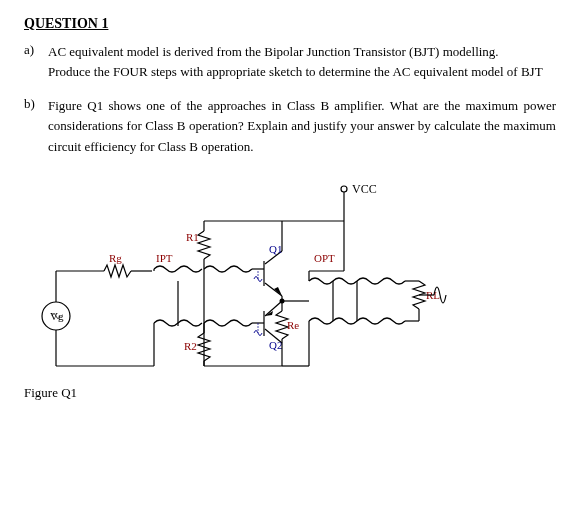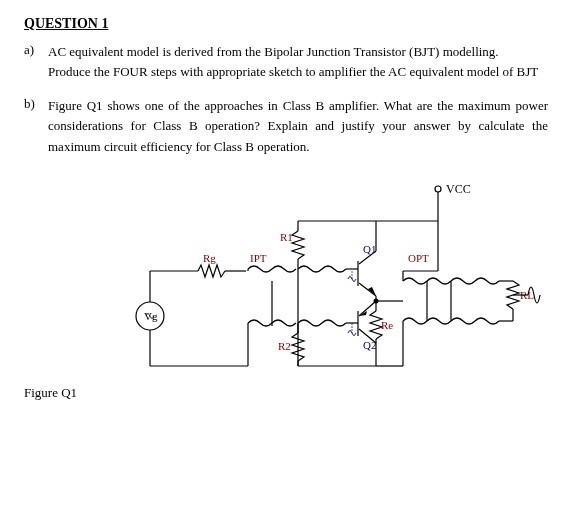--- a/index.html
+++ b/index.html
@@ -6,21 +6,21 @@
     body {
       width: 572px;
       height: 530px;
       background: #fff;
       font-family: "Times New Roman", Times, serif;
       font-size: 13px;
       color: #000;
       overflow: hidden;
     }
     .page {
-      padding: 16px 24px 10px 24px;
+      padding: 16px 16px 10px 24px;
     }
     .question-title {
       font-size: 14px;
       font-weight: bold;
       text-decoration: underline;
       margin-bottom: 10px;
     }
     .part {
       margin-bottom: 14px;
     }
@@ -35,21 +35,21 @@
     }
     .part-b {
       display: flex;
       gap: 6px;
     }
     .label-col {
       min-width: 18px;
     }
     .circuit-area {
       display: flex;
-      justify-content: flex-end;
+      justify-content: flex-start;
       margin-top: 10px;
       position: relative;
     }
     .fig-label {
       text-align: left;
       margin-top: 4px;
       font-size: 13px;
     }
     svg text {
       font-family: "Times New Roman", Times, serif;
@@ -59,21 +59,21 @@
 <body>
 
 <div class="page">
 
   <div class="question-title">QUESTION 1</div>
 
   <div class="part part-a">
     <div class="label-col">a)</div>
     <div class="part-text">
       <span>AC equivalent model is derived from the Bipolar Junction Transistor (BJT) modelling.</span><br>
-      <span>Produce the FOUR steps with appropriate sketch to amplifier the AC equivalent model of BJT</span>
+      <span>Produce the FOUR steps with appropriate sketch to determine the AC equivalent model of BJT</span>
     </div>
   </div>
 
   <div class="part part-b">
     <div class="label-col">b)</div>
     <div class="part-text">Figure Q1 shows one of the approaches in Class B amplifier. What are the maximum power considerations for Class B operation? Explain and justify your answer by calculate the maximum circuit efficiency for Class B operation.</div>
   </div>
 
   <div class="circuit-area">
     <svg width="430" height="210" viewBox="0 0 430 210">

